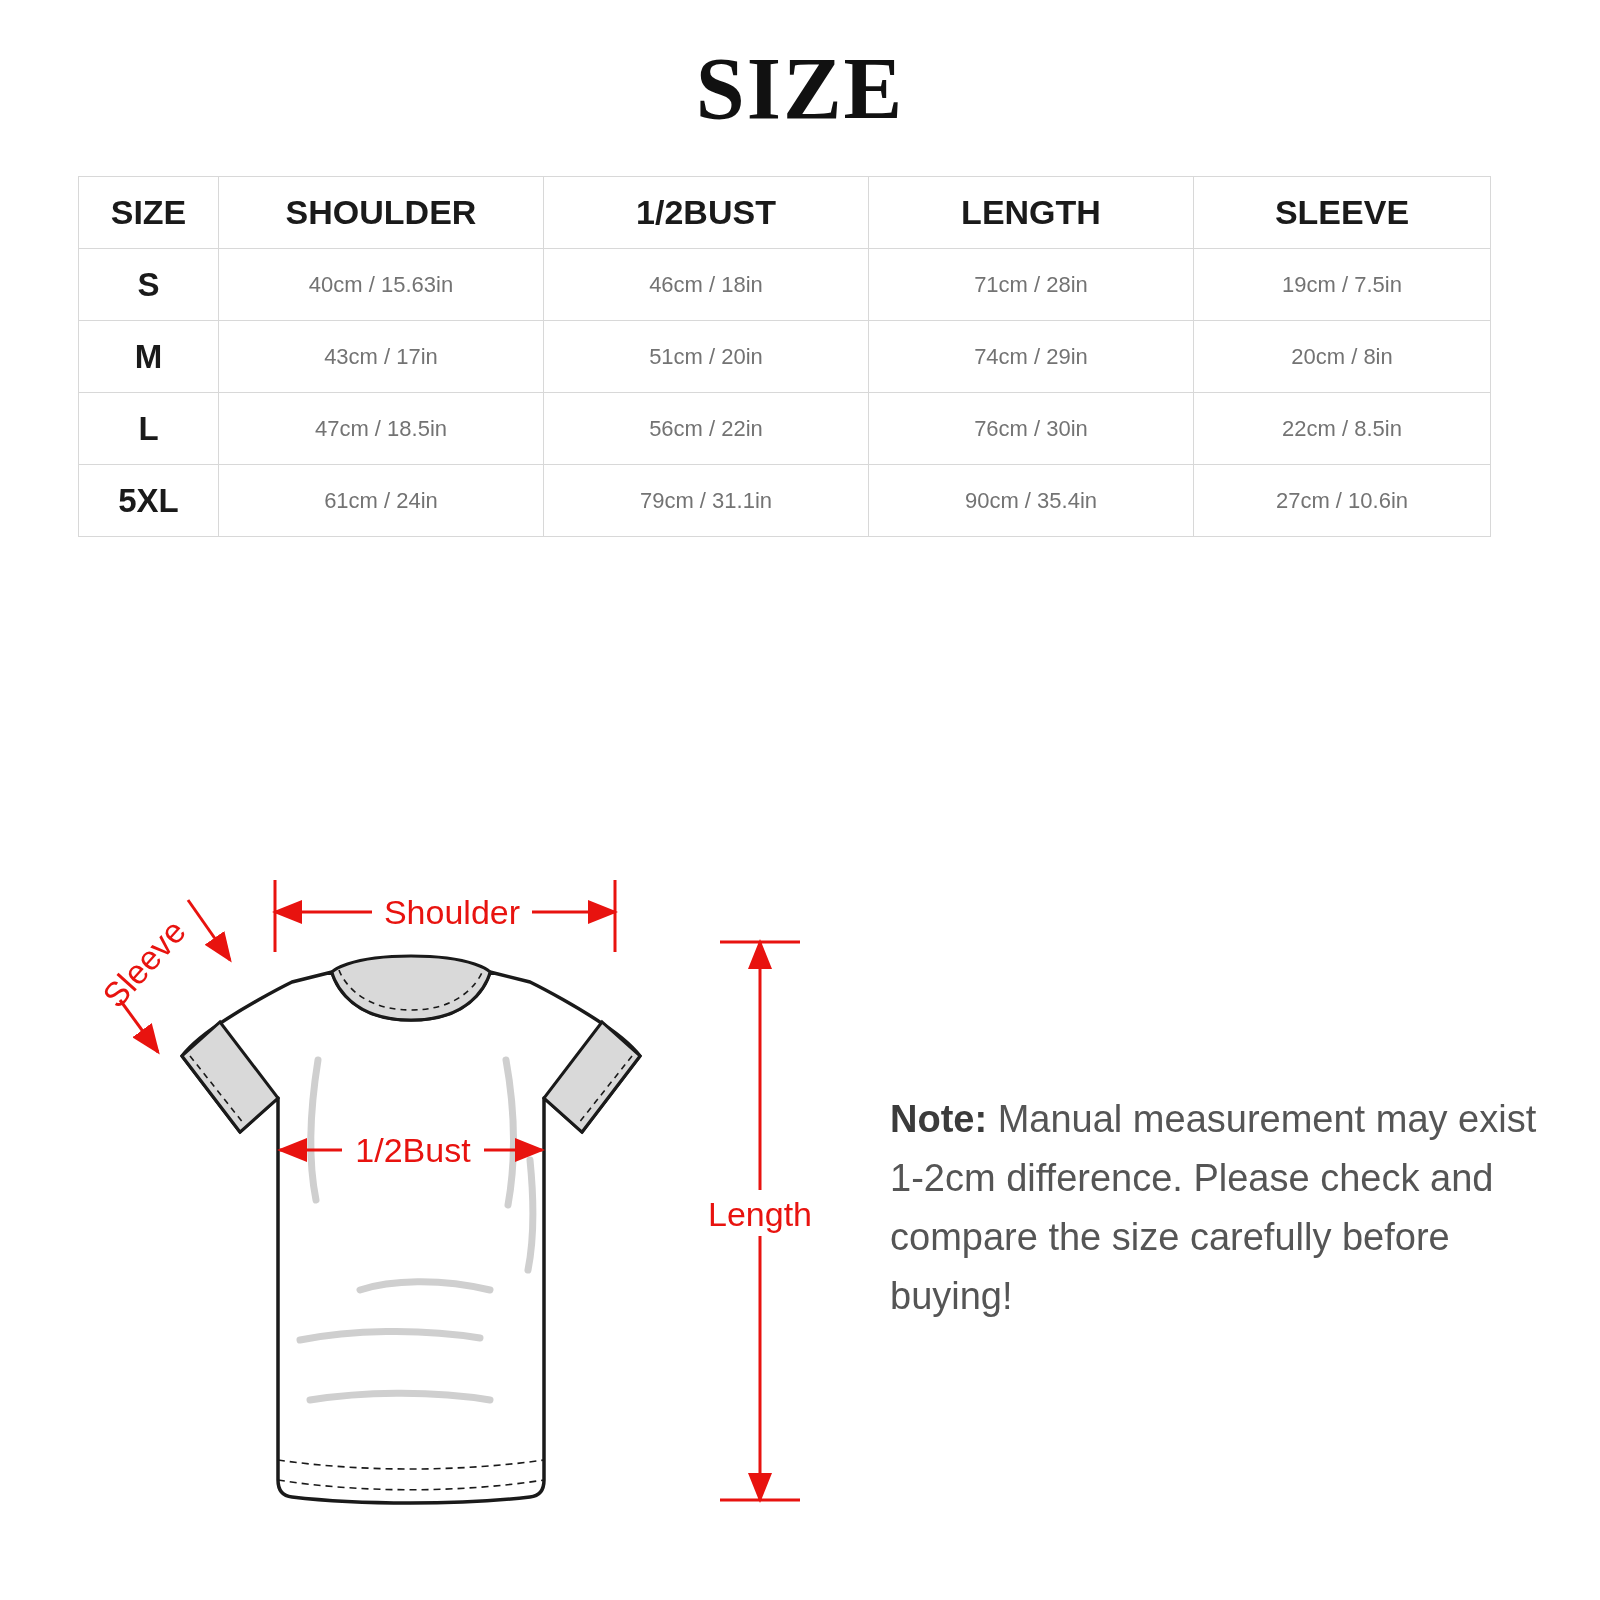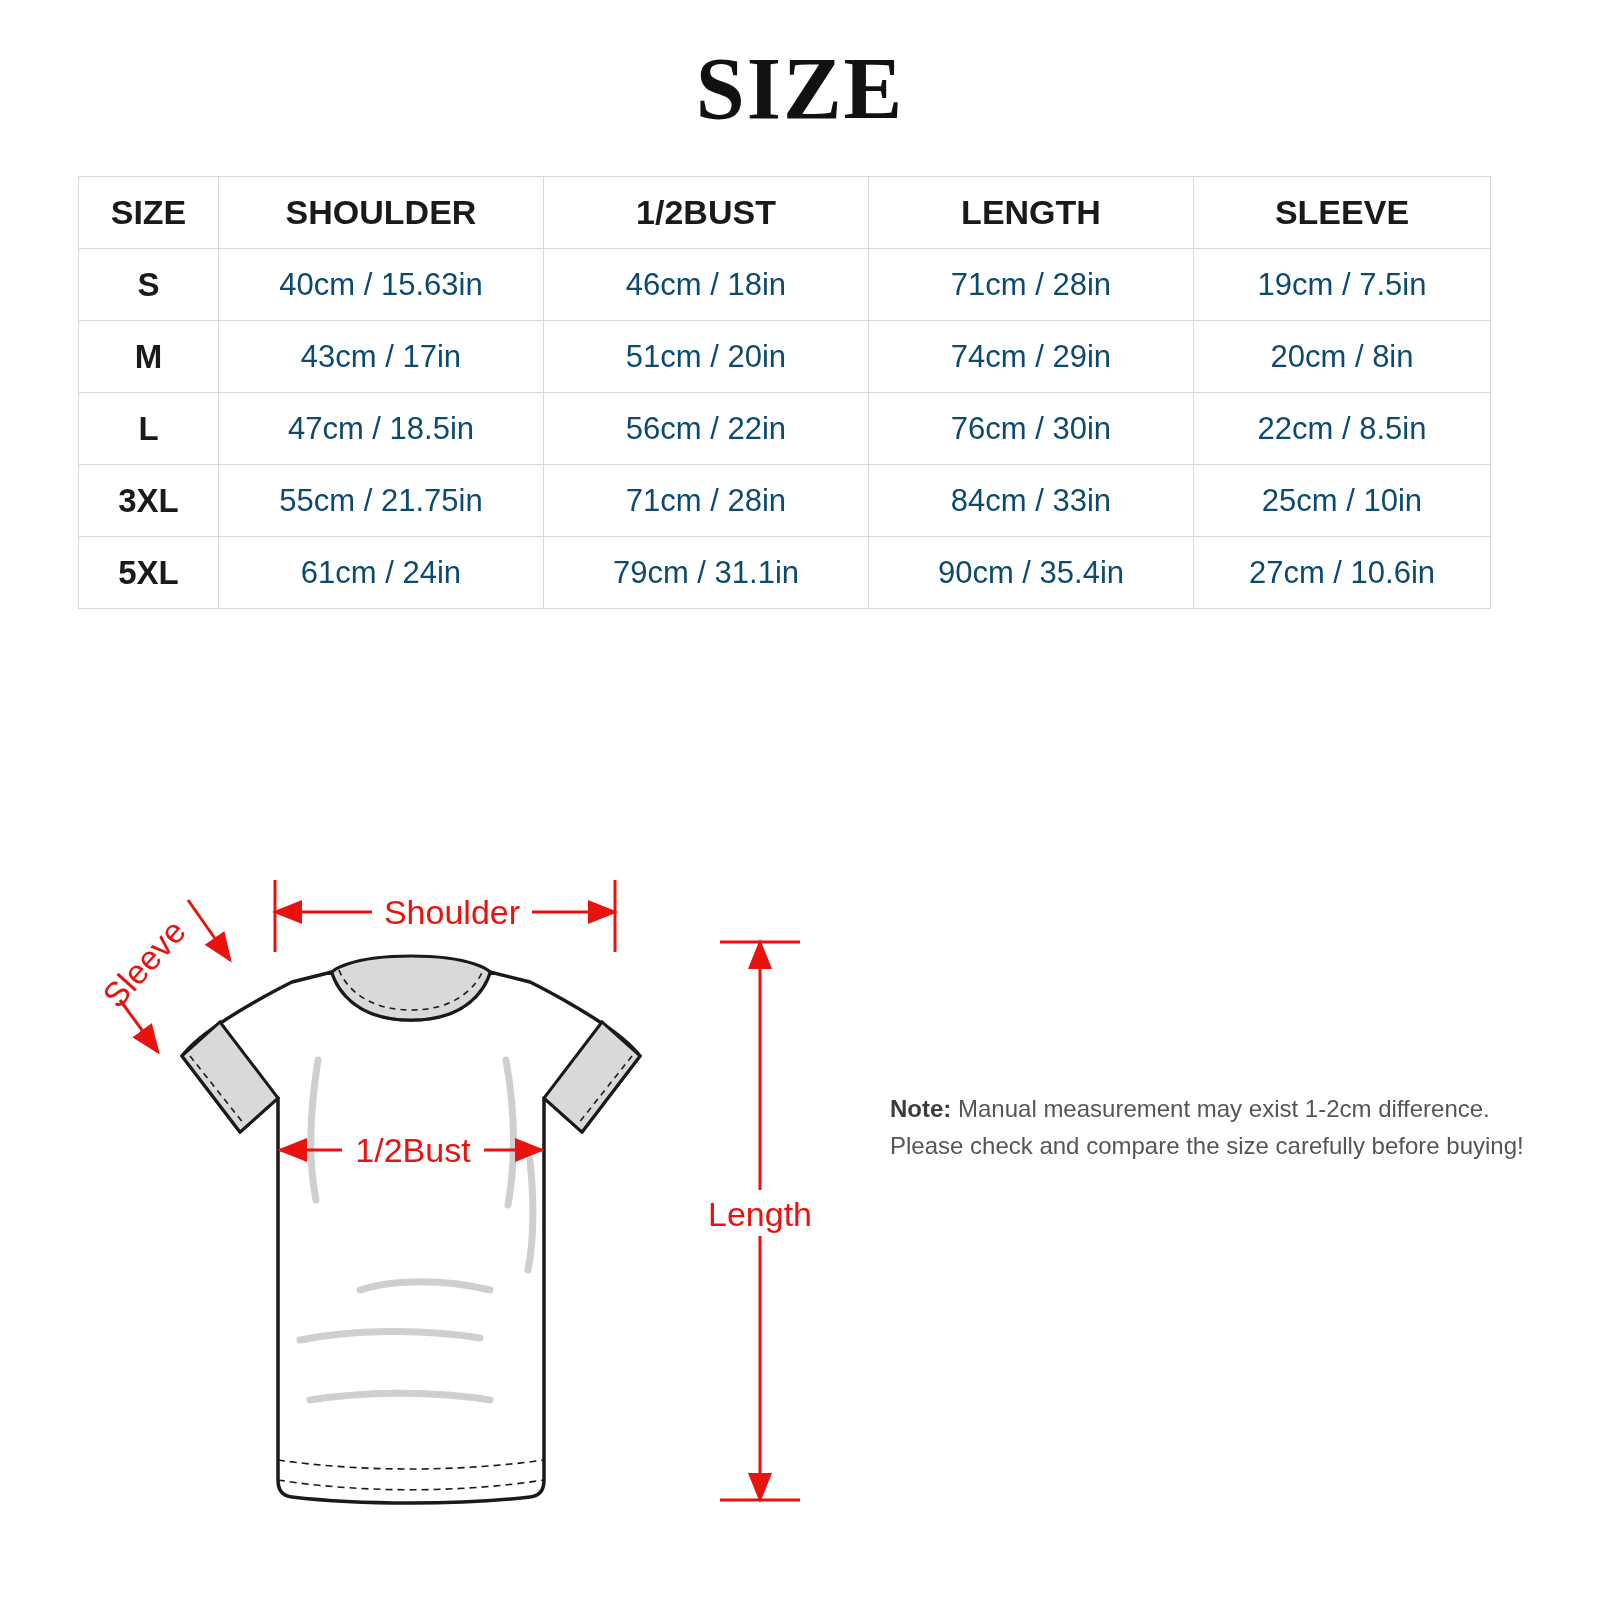--- a/index.html
+++ b/index.html
@@ -44,43 +44,43 @@
     font-size: 34px;
     font-weight: bold;
     color: #1a1a1a;
   }
   #size-table td.sizecell {
     font-size: 33px;
     font-weight: bold;
     color: #1a1a1a;
   }
   #size-table td.valcell {
-    font-size: 31px;
+    font-size: 22px;
     font-weight: normal;
-    color: #0c4a6e;
+    color: #737373;
   }
   col.c0 { width: 140px; }
   col.c1 { width: 325px; }
   col.c2 { width: 325px; }
   col.c3 { width: 325px; }
   col.c4 { width: 297px; }
 
   #shirt-figure {
     position: absolute;
     left: 60px;
     top: 860px;
     width: 800px;
     height: 700px;
   }
   #note-block {
     position: absolute;
     left: 890px;
     top: 1090px;
     width: 650px;
-    font-size: 24px;
+    font-size: 38px;
     line-height: 1.55;
     color: #555555;
   }
   #note-block .note-label {
     font-weight: bold;
     color: #3b3b3b;
   }
 </style>
 </head>
 <body>
@@ -120,27 +120,20 @@
       <td class="valcell">20cm / 8in</td>
     </tr>
     <tr>
       <td class="sizecell">L</td>
       <td class="valcell">47cm / 18.5in</td>
       <td class="valcell">56cm / 22in</td>
       <td class="valcell">76cm / 30in</td>
       <td class="valcell">22cm / 8.5in</td>
     </tr>
     <tr>
-      <td class="sizecell">3XL</td>
-      <td class="valcell">55cm / 21.75in</td>
-      <td class="valcell">71cm / 28in</td>
-      <td class="valcell">84cm / 33in</td>
-      <td class="valcell">25cm / 10in</td>
-    </tr>
-    <tr>
       <td class="sizecell">5XL</td>
       <td class="valcell">61cm / 24in</td>
       <td class="valcell">79cm / 31.1in</td>
       <td class="valcell">90cm / 35.4in</td>
       <td class="valcell">27cm / 10.6in</td>
     </tr>
   </tbody>
 </table>
 
 <svg id="shirt-figure" viewBox="0 0 800 700">

